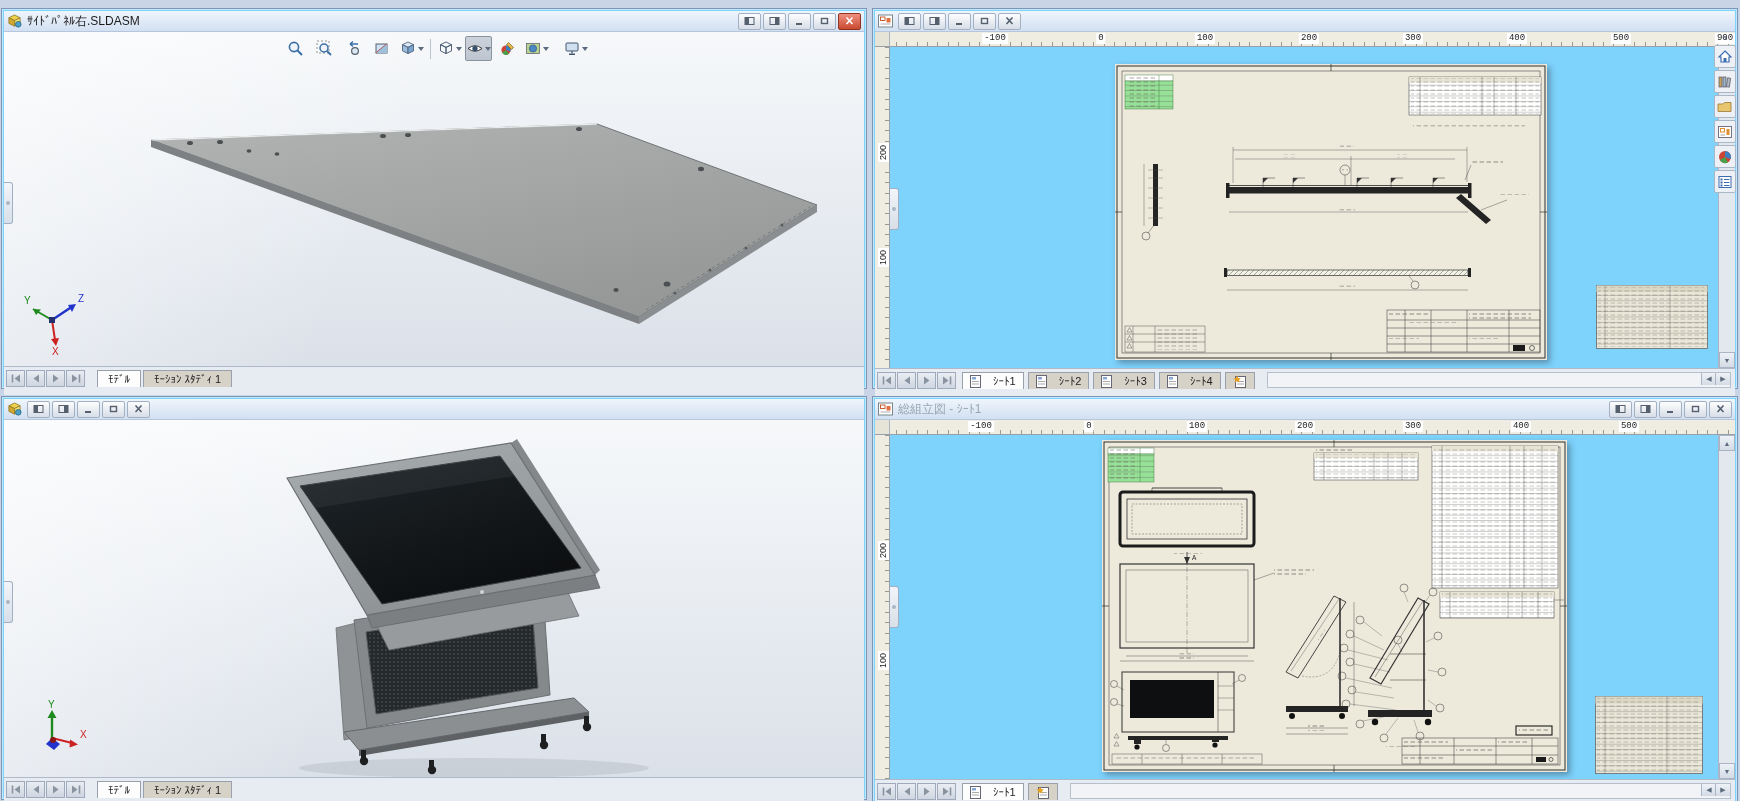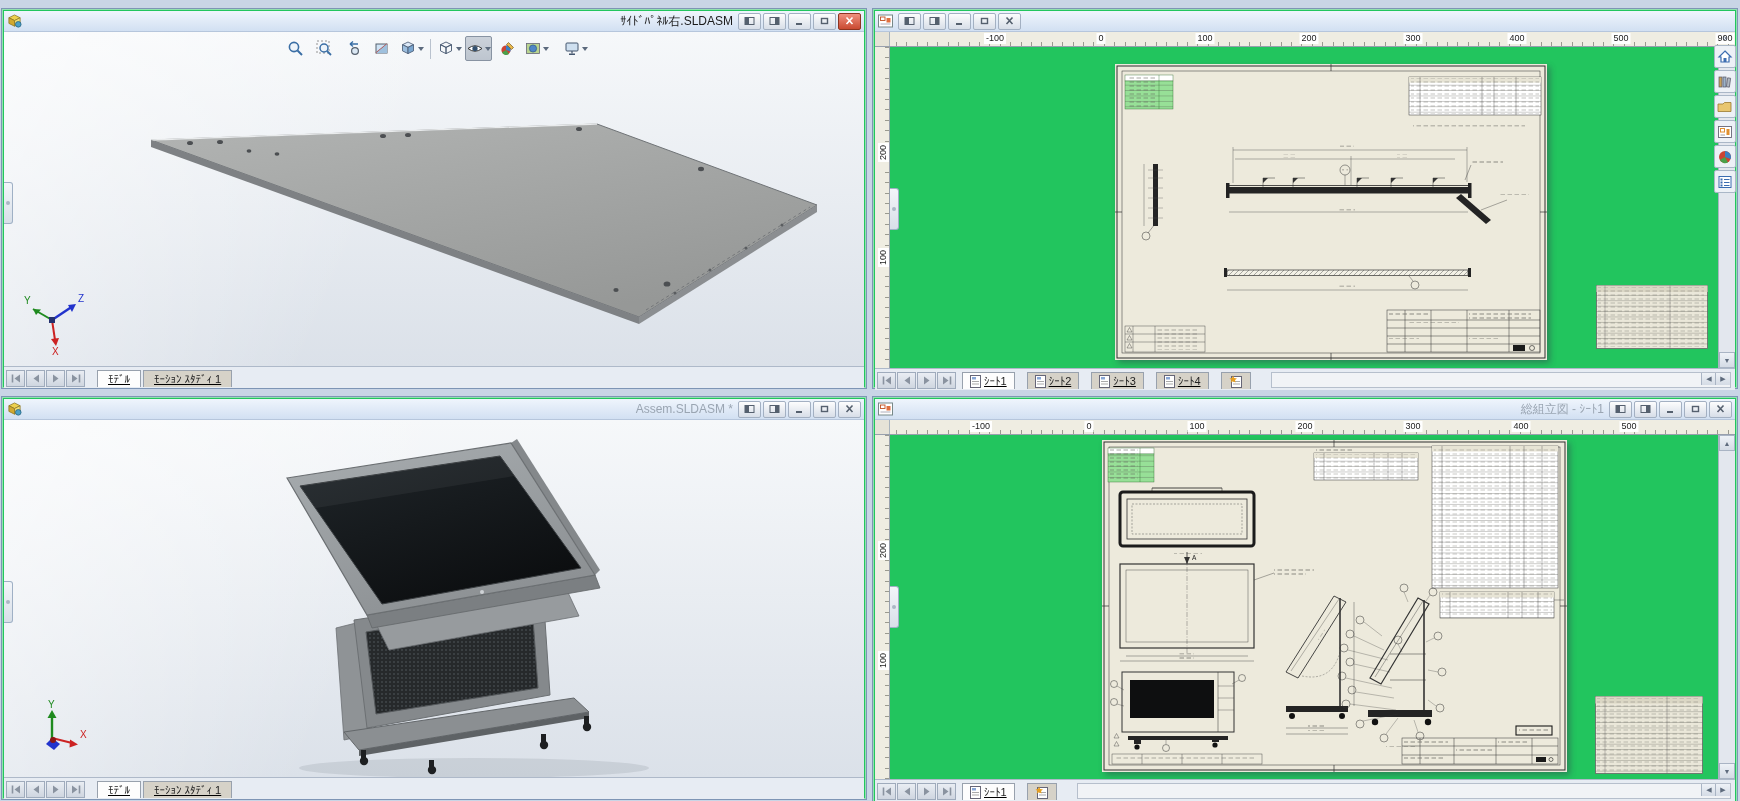--- a/index.html
+++ b/index.html
@@ -1,44 +1,44 @@
 <!DOCTYPE html>
 <html><head>
 <meta charset="utf-8">
 <style>
   html,body{margin:0;padding:0;}
   body{width:1740px;height:801px;background:#c9d5e6;font-family:"Liberation Sans","DejaVu Sans",sans-serif;font-size:11px;overflow:hidden;position:relative;}
-  .win{position:absolute;background:#22c55e;border:1px solid #7e95b5;padding:2px;box-sizing:border-box;box-shadow:0 0 0 1px rgba(255,255,255,.5) inset;text-align:right;}
+  .win{position:absolute;background:#7dd3fc;border:1px solid #7e95b5;padding:2px;box-sizing:border-box;box-shadow:0 0 0 1px rgba(255,255,255,.5) inset;}
   .tbar{height:20px;display:flex;align-items:center;gap:5px;padding:0 3px;background:linear-gradient(#eff5fc,#d2e0f2);border-bottom:1px solid #b6c6dc;}
   .wtitle{flex:1;font-size:12px;color:#9aa5b2;white-space:nowrap;overflow:hidden;}
   .wtitle.on{color:#1b1b1b;}
   .wbtns{display:flex;gap:2px;}
   .wb{width:21px;height:15px;display:flex;align-items:center;justify-content:center;background:linear-gradient(#fdfdfd,#d7dee8);border:1px solid #a3b0c2;border-radius:2px;cursor:default;}
   .wb.close-red{background:linear-gradient(#f0907f,#c94a31);border-color:#8d3420;}
   .vp3d{position:relative;overflow:hidden;background:linear-gradient(115deg,rgba(255,255,255,.6),rgba(255,255,255,0) 45%),linear-gradient(#f6f8fa,#dbe1e9);}
   .rulrow{height:14px;position:relative;background:#efede2;border-bottom:1px solid #98a0ad;overflow:hidden;
-          background-image:repeating-linear-gradient(90deg,#9a9a90 0 1px,transparent 1px 10.4px);background-size:auto 4px;background-position:left bottom;background-repeat:repeat-x;}
+          background-image:repeating-linear-gradient(90deg,#9a9a90 0 1px,transparent 1px 10.4px);background-size:auto 4px;background-position:left bottom;background-repeat:repeat-x;font-family:Liberation Mono, monospace;}
   .rulcorner{position:absolute;left:0;top:0;width:14px;height:14px;background:#e6e3d7;border-right:1px solid #aab4be;}
   .rlab{position:absolute;top:1px;transform:translateX(-50%);background:#fff;padding:0 2px;font-size:9px;line-height:11px;color:#222;}
   .bodyrow{display:flex;}
   .vruler{width:14px;position:relative;background:#efede2;border-right:1px solid #98a0ad;overflow:hidden;
           background-image:repeating-linear-gradient(180deg,#9a9a90 0 1px,transparent 1px 10.4px);background-size:4px auto;background-position:right top;background-repeat:repeat-y;}
   .vlab{position:absolute;left:-1px;transform:rotate(-90deg);background:#fff;padding:0 2px;font-size:9px;line-height:11px;color:#222;}
   .dview{position:relative;flex:1;overflow:hidden;}
   .sheet{position:absolute;background:#edeadc;box-shadow:3px 3px 6px rgba(50,60,80,.45);}
   .floattbl{position:absolute;}
   .vscroll{width:16px;display:flex;flex-direction:column;background:#e3e7ee;border-left:1px solid #aab4c4;}
   .sarr{height:14px;display:flex;align-items:center;justify-content:center;background:linear-gradient(#eef2f7,#d4dbe5);border:1px solid #a9b4c4;font-size:7px;color:#5e6b7d;}
   .strack{flex:1;}
-  .tabbar{height:20px;display:flex;align-items:flex-end;background:#e7ecf3;border-top:1px solid #aeb9c9;padding:0 2px 1px 2px;position:relative;text-decoration:underline;}
+  .tabbar{height:20px;display:flex;align-items:flex-end;background:#e7ecf3;border-top:1px solid #aeb9c9;padding:0 2px 8px 2px;position:relative;}
   .vcr{display:flex;gap:1px;margin-right:12px;}
   .vcrb{width:17px;height:15px;display:flex;align-items:center;justify-content:center;background:linear-gradient(#e9edf3,#cfd6e0);border:1px solid #9fabbc;}
   .mtab{height:16px;line-height:16px;padding:0 10px;background:#d6d2c8;border:1px solid #98a1ad;border-bottom:none;margin-right:2px;color:#222;white-space:nowrap;}
   .mtab.active{background:#fdfdfd;}
-  .stab{height:16px;display:flex;align-items:center;gap:3px;padding:0 7px;background:#d6d2c8;border:1px solid #98a1ad;border-bottom:none;margin-right:12px;color:#222;white-space:nowrap;}
+  .stab{height:16px;display:flex;align-items:center;gap:12px;padding:0 7px;background:#d6d2c8;border:1px solid #98a1ad;border-bottom:none;margin-right:4px;color:#222;white-space:nowrap;}
   .stab.active{background:#fdfdfd;}
   .hscroll{flex:1;height:14px;margin:0 2px 1px 8px;background:#f1f3f6;border:1px solid #b6bfcc;position:relative;}
   .harr{position:absolute;top:0;width:14px;height:12px;display:flex;align-items:center;justify-content:center;font-size:7px;color:#5e6b7d;background:linear-gradient(#eef2f7,#d4dbe5);border-left:1px solid #a9b4c4;}
   .hud{position:absolute;left:278px;top:4px;display:flex;align-items:center;gap:2px;}
   .hudb{width:25px;height:23px;display:flex;align-items:center;justify-content:center;border:1px solid transparent;border-radius:2px;}
   .hudb.pressed{background:linear-gradient(#ccd2da,#bdc5cf);border-color:#8893a2;}
   .dd{width:0;height:0;border-left:3px solid transparent;border-right:3px solid transparent;border-top:4px solid #5c6a7d;margin-left:1px;}
   .hudsep{width:1px;height:20px;background:#b9c2ce;margin:0 3px;}
   .lhandle{position:absolute;left:0;top:45%;width:8px;height:40px;background:linear-gradient(#f2f5f9,#d8dfe8);border:1px solid #9fb0c5;border-left:0;border-radius:0 3px 3px 0;display:flex;align-items:center;justify-content:center;}
   .lhdot{width:4px;height:4px;border-radius:50%;background:#aab6c5;}
@@ -611,21 +611,20 @@
 <div class="win" id="wbl" style="left:1px;top:396px;width:866px;height:404px">
   <div class="tbar">
     <span>
         <svg width="15" height="15" viewBox="0 0 16 16">
           <polygon points="8,1 14,4 8,7 2,4" fill="#ecd04e" stroke="#8a7420" stroke-width="0.8"></polygon>
           <polygon points="2,4 8,7 8,13 2,10" fill="#d2a92f" stroke="#8a7420" stroke-width="0.8"></polygon>
           <polygon points="14,4 8,7 8,13 14,10" fill="#f2de74" stroke="#8a7420" stroke-width="0.8"></polygon>
           <circle cx="12" cy="11" r="3" fill="#4aa0c8" stroke="#23607e" stroke-width="0.8"></circle>
         </svg>
       </span>
-    <span class="wtitle">Assem.SLDASM *</span>
     <span class="wbtns">
       <span class="wb">
           <svg width="11" height="10">
             <rect x="1" y="1.5" width="9" height="7" fill="none" stroke="#55606e"></rect>
             <rect x="1" y="1.5" width="4" height="7" fill="#55606e"></rect>
           </svg>
         </span>
       <span class="wb">
           <svg width="11" height="10">
             <rect x="1" y="1.5" width="9" height="7" fill="none" stroke="#55606e"></rect>

